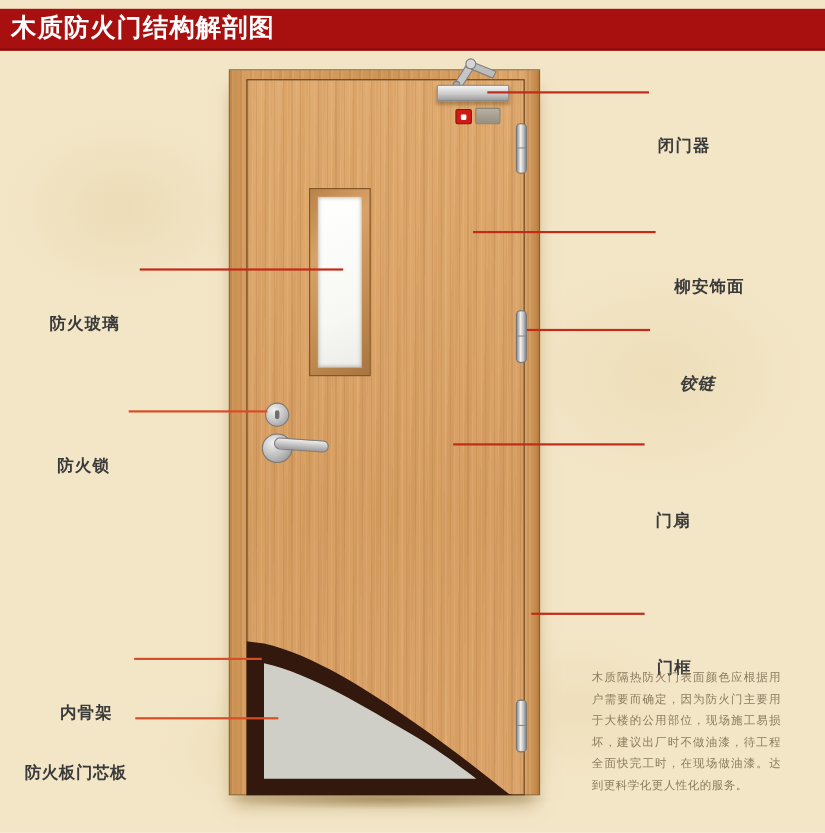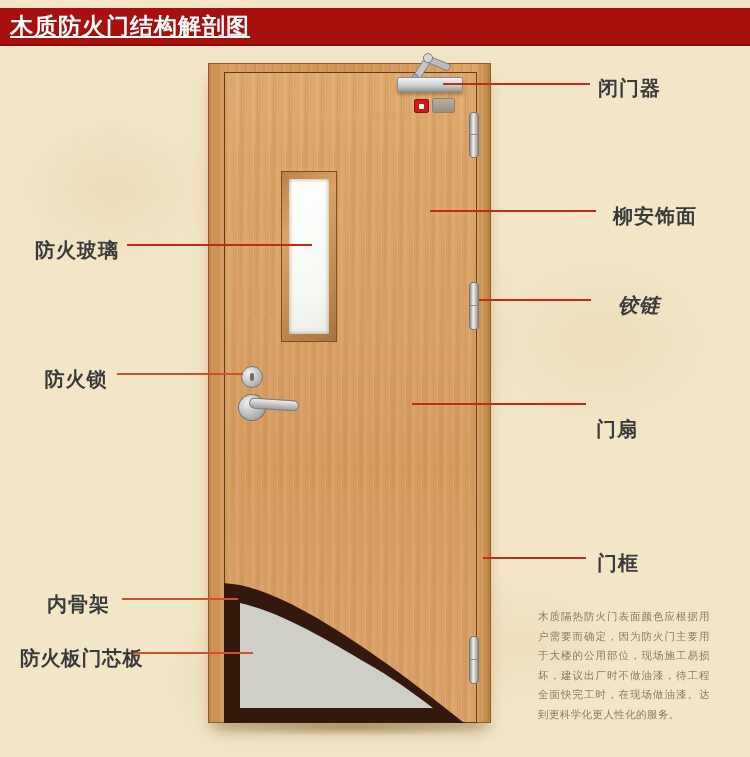--- a/index.html
+++ b/index.html
@@ -17,21 +17,21 @@
       radial-gradient(ellipse 120px  90px at 30% 90%, rgba(212,182,122,.15), transparent 70%),
       #f3e6c7;
   }
   
   .title-bar{
     position:absolute;left:0;top:8px;width:750px;height:38px;
     background:#a80f0f;border-bottom:2px solid #8d0c0a;box-sizing:border-box;
   }
   .title-bar h1{
     margin:0;padding:0 0 0 10px;line-height:36px;
-    font-size:23px;font-weight:bold;color:#ffffff;letter-spacing:1px;text-decoration:underline;
+    font-size:23px;font-weight:bold;color:#ffffff;letter-spacing:1px;
   }
   
   .abs{position:absolute;}
   .door-frame{
     left:208px;top:63px;width:283px;height:660px;box-sizing:border-box;
     background:
       repeating-linear-gradient(90deg, rgba(125,75,25,.10) 0 2px, rgba(255,235,200,.08) 2px 4px, transparent 4px 9px),
       linear-gradient(90deg,#c68d4e,#d89e62 6%,#d09455 50%,#dda66b 95%,#bd8344);
     border:1px solid #8d5e2a;
     box-shadow:0 12px 16px -5px rgba(140,105,50,.55);
@@ -103,21 +103,21 @@
   }
   .hinge::after{content:"";position:absolute;left:0;right:0;top:48%;height:1px;background:#8a8a8a;}
   .hinge.h-top{top:112px;height:46px;}
   .hinge.h-mid{top:282px;height:48px;}
   .hinge.h-bot{top:636px;height:48px;}
   .cutaway{left:224px;top:575px;width:253px;height:148px;}
   
   .callout-line{position:absolute;height:2px;background:#c12c1a;}
   .callout-line.warm{background:#d84d28;}
   .callout-label{
-    position:absolute;font-size:20px;font-weight:600;color:#3a3a3a;letter-spacing:1px;white-space:nowrap;
+    position:absolute;font-size:15px;font-weight:600;color:#3a3a3a;letter-spacing:1px;white-space:nowrap;margin-top:48px;
   }
   .callout-label.r-align{text-align:center;}
   
   .l-closer{left:443px;top:83px;width:147px;}
   .t-closer{left:598px;top:75px;}
   .l-veneer{left:430px;top:210px;width:166px;}
   .t-veneer{left:613px;top:203px;}
   .l-hinge{left:479px;top:299px;width:112px;}
   .t-hinge{left:618px;top:292px;font-style:italic;}
   .l-leaf{left:412px;top:403px;width:174px;}

